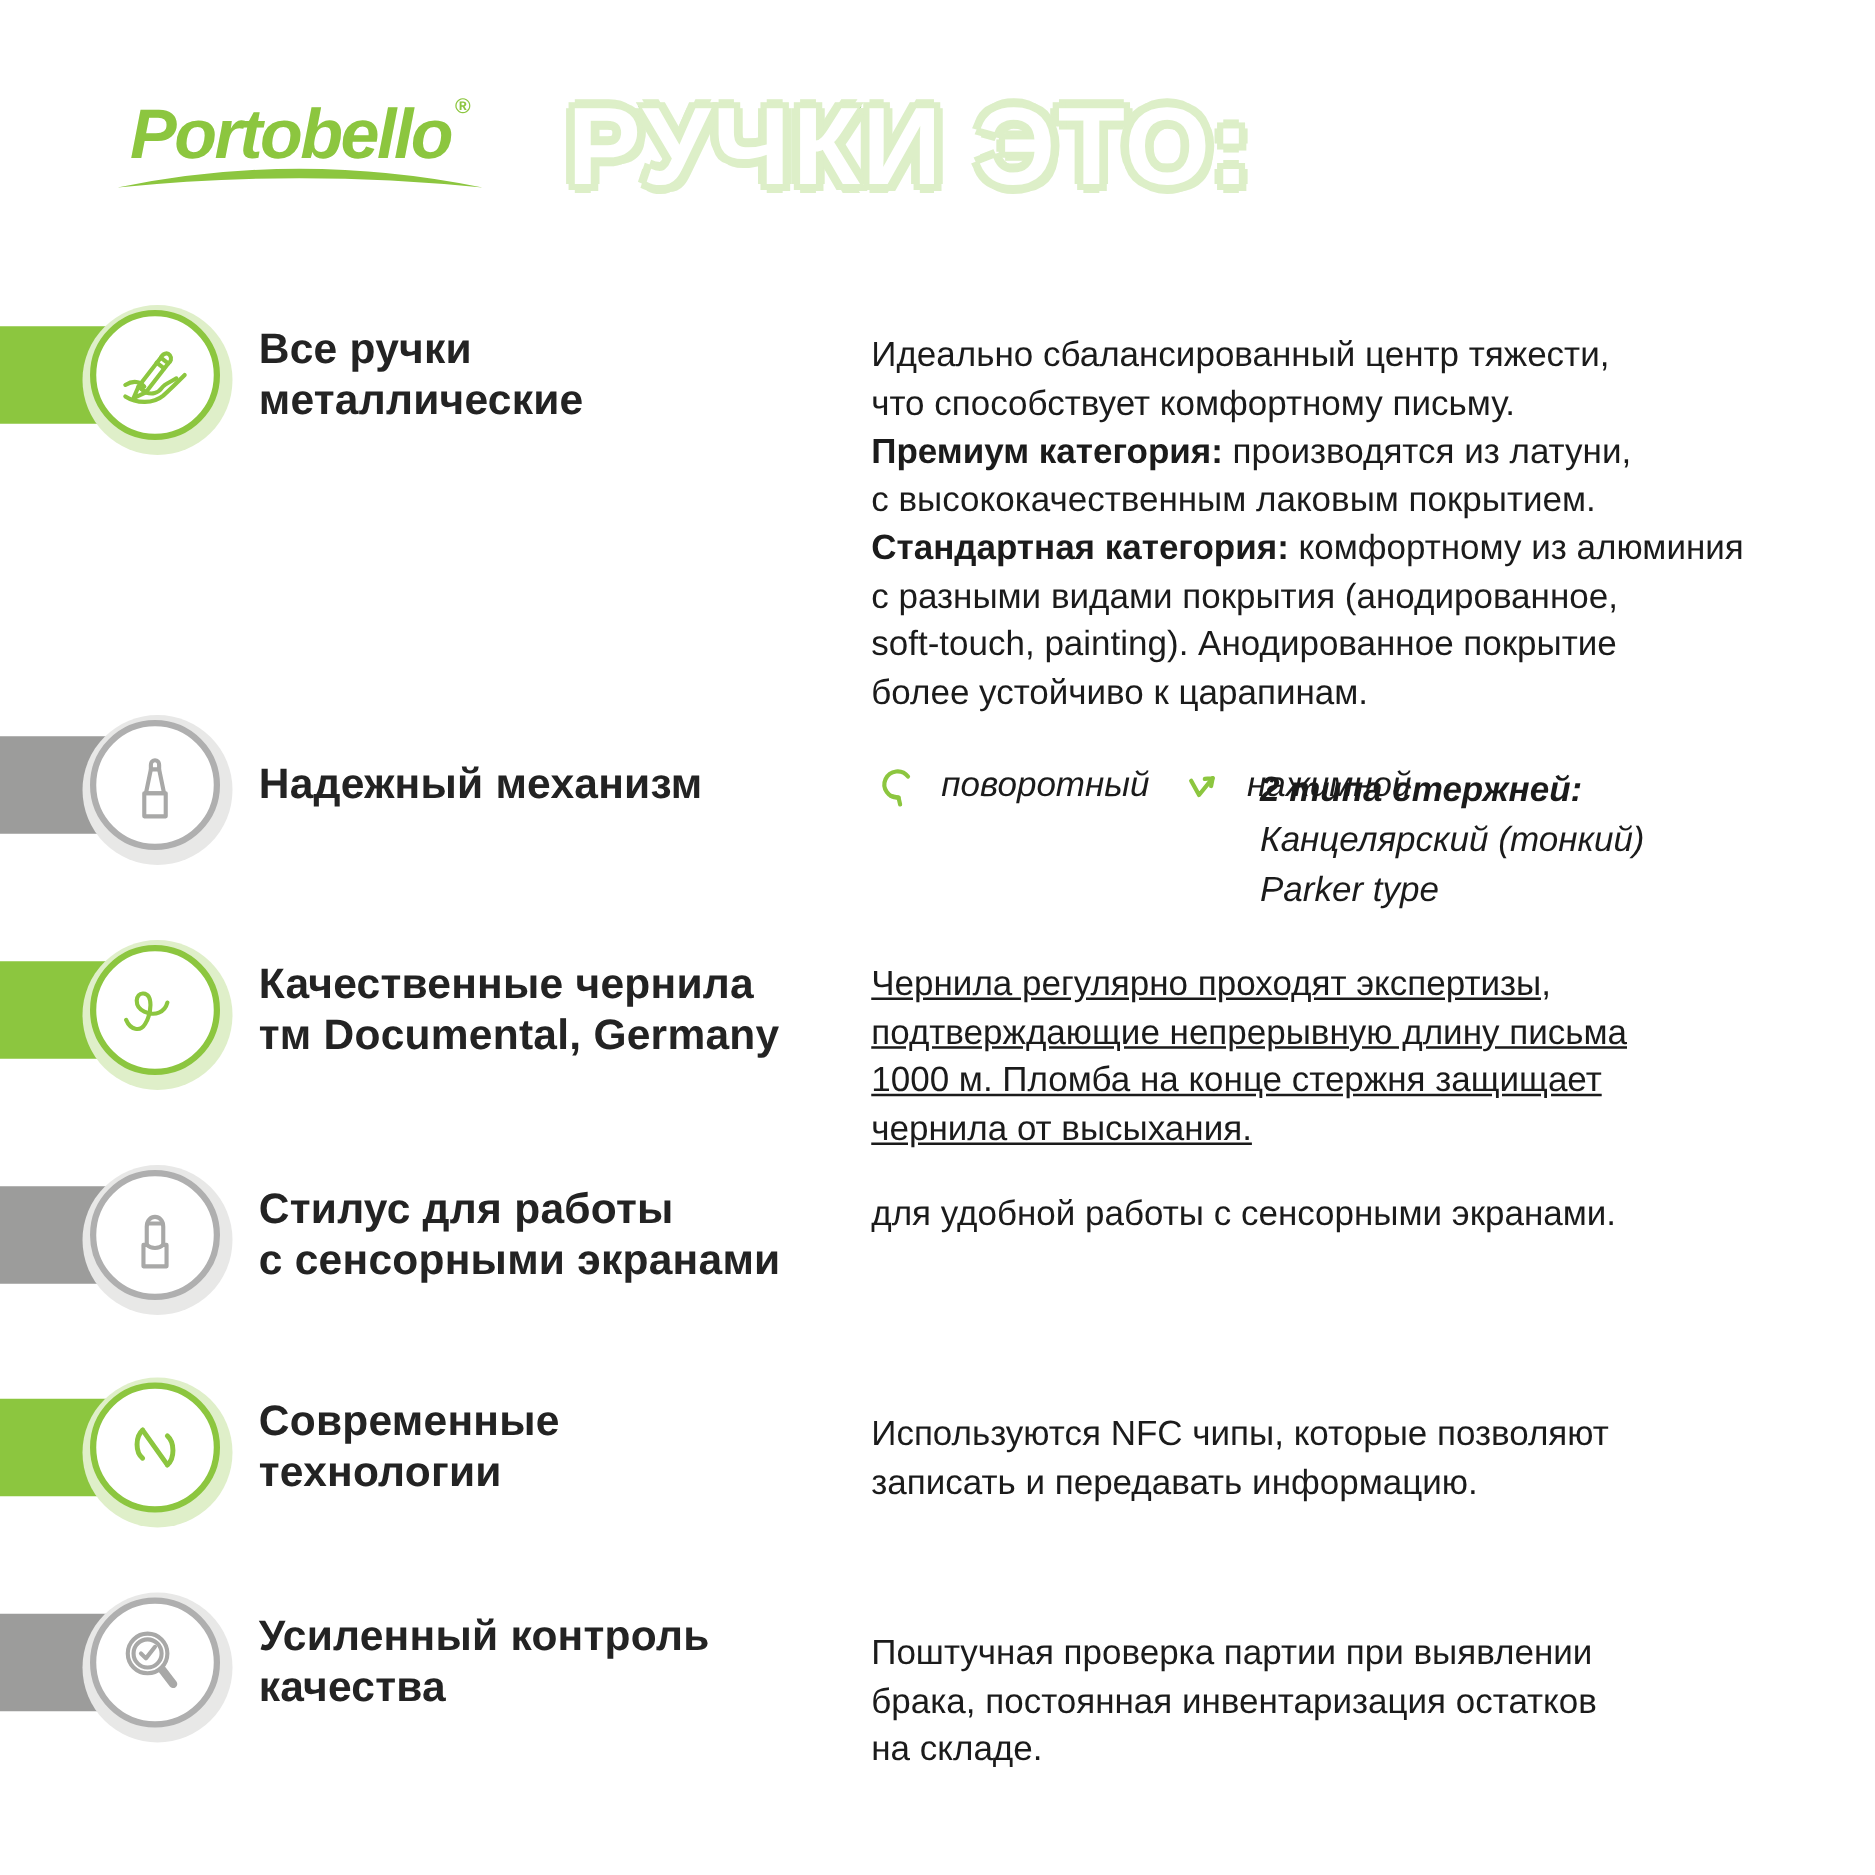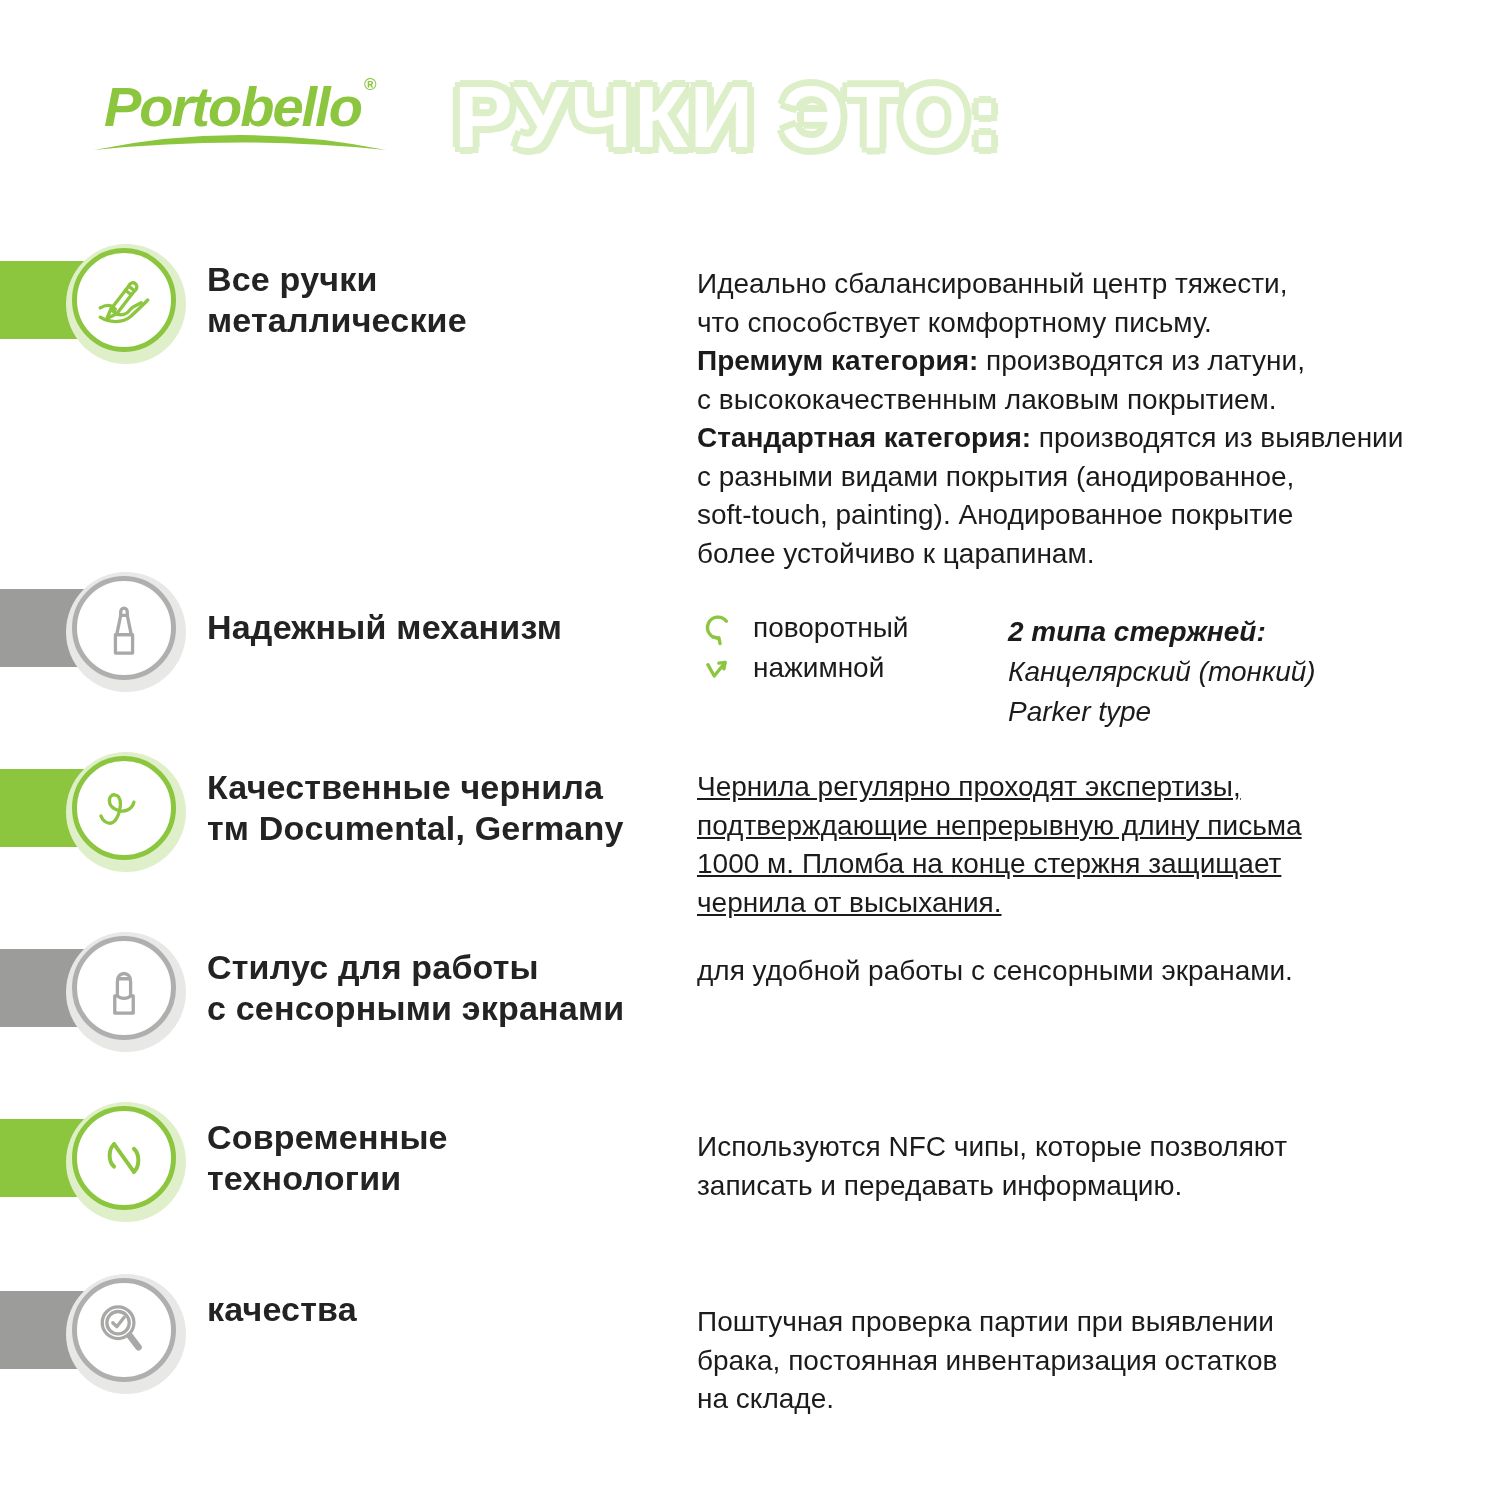--- a/index.html
+++ b/index.html
@@ -35,21 +35,21 @@
   .icon-green{color:#8cc63f;} .icon-gray{color:#a8a8a7;}
 
   .row-title{position:absolute;left:207px;top:19px;font-size:34px;line-height:41px;font-weight:bold;color:#232323;letter-spacing:.2px;}
   .r2 .row-title{top:39px;}
 
   .row-body{position:absolute;left:697px;font-size:28px;line-height:38.5px;color:#1b1b1b;width:790px;}
   .r1 .row-body{top:13px;margin-top:12px;} .r3 .row-body{top:20px;text-decoration:underline;} .r4 .row-body{top:24px;} .r5 .row-body{top:30px;} .r6 .row-body{top:33px;}
   .b{font-weight:bold;}
 
   
-  .mech-list{position:absolute;left:697px;top:40px;display:flex;flex-direction:column;gap:0;}
+  .mech-list{position:absolute;left:697px;top:40px;display:flex;flex-direction:row;gap:22px;font-style:italic;}
   .mech-item{display:flex;align-items:center;gap:14px;height:40px;}
   .mech-item span{font-size:28px;color:#1b1b1b;}
   .refills{position:absolute;left:1008px;top:44px;font-size:28px;line-height:40px;color:#1b1b1b;font-style:italic;}
 </style>
 </head>
 <body>
 
 <div id="page">
 
   <svg class="logo" viewBox="0 0 302 112">
@@ -78,21 +78,21 @@
     </div>
     <div class="row-title">
       <div>Все ручки</div>
       <div>металлические</div>
     </div>
     <div class="row-body">
       <div><span class="b"></span><span>Идеально сбалансированный центр тяжести,</span></div>
       <div><span class="b"></span><span>что способствует комфортному письму.</span></div>
       <div><span class="b">Премиум категория:</span><span> производятся из латуни,</span></div>
       <div><span class="b"></span><span>с высококачественным лаковым покрытием.</span></div>
-      <div><span class="b">Стандартная категория:</span><span> производятся из выявлении</span></div>
+      <div><span class="b">Стандартная категория:</span><span> комфортному из алюминия</span></div>
       <div><span class="b"></span><span>с разными видами покрытия (анодированное,</span></div>
       <div><span class="b"></span><span>soft-touch, painting). Анодированное покрытие</span></div>
       <div><span class="b"></span><span>более устойчиво к царапинам.</span></div>
     </div>
   </div>
 
   <div class="row r2">
     <div class="band gray"></div>
     <div class="badge">
       <div class="halo gray"></div>
@@ -203,20 +203,21 @@
       <div class="disc gray">
         <svg width="66" height="66" viewBox="0 0 100 100" fill="none" stroke="currentColor" stroke-width="5" stroke-linecap="round" stroke-linejoin="round" class="icon-gray">
           <circle cx="41" cy="39" r="17"></circle>
           <circle cx="41" cy="39" r="24"></circle>
           <path d="M33 39 L39 45 L50 31"></path>
           <path d="M59 59 L72 76" stroke-width="10"></path>
         </svg>
       </div>
     </div>
     <div class="row-title">
+      <div>Усиленный контроль</div>
       <div>качества</div>
     </div>
     <div class="row-body">
       <div><span class="b"></span><span>Поштучная проверка партии при выявлении</span></div>
       <div><span class="b"></span><span>брака, постоянная инвентаризация остатков</span></div>
       <div><span class="b"></span><span>на складе.</span></div>
     </div>
   </div>
 
 </div>

